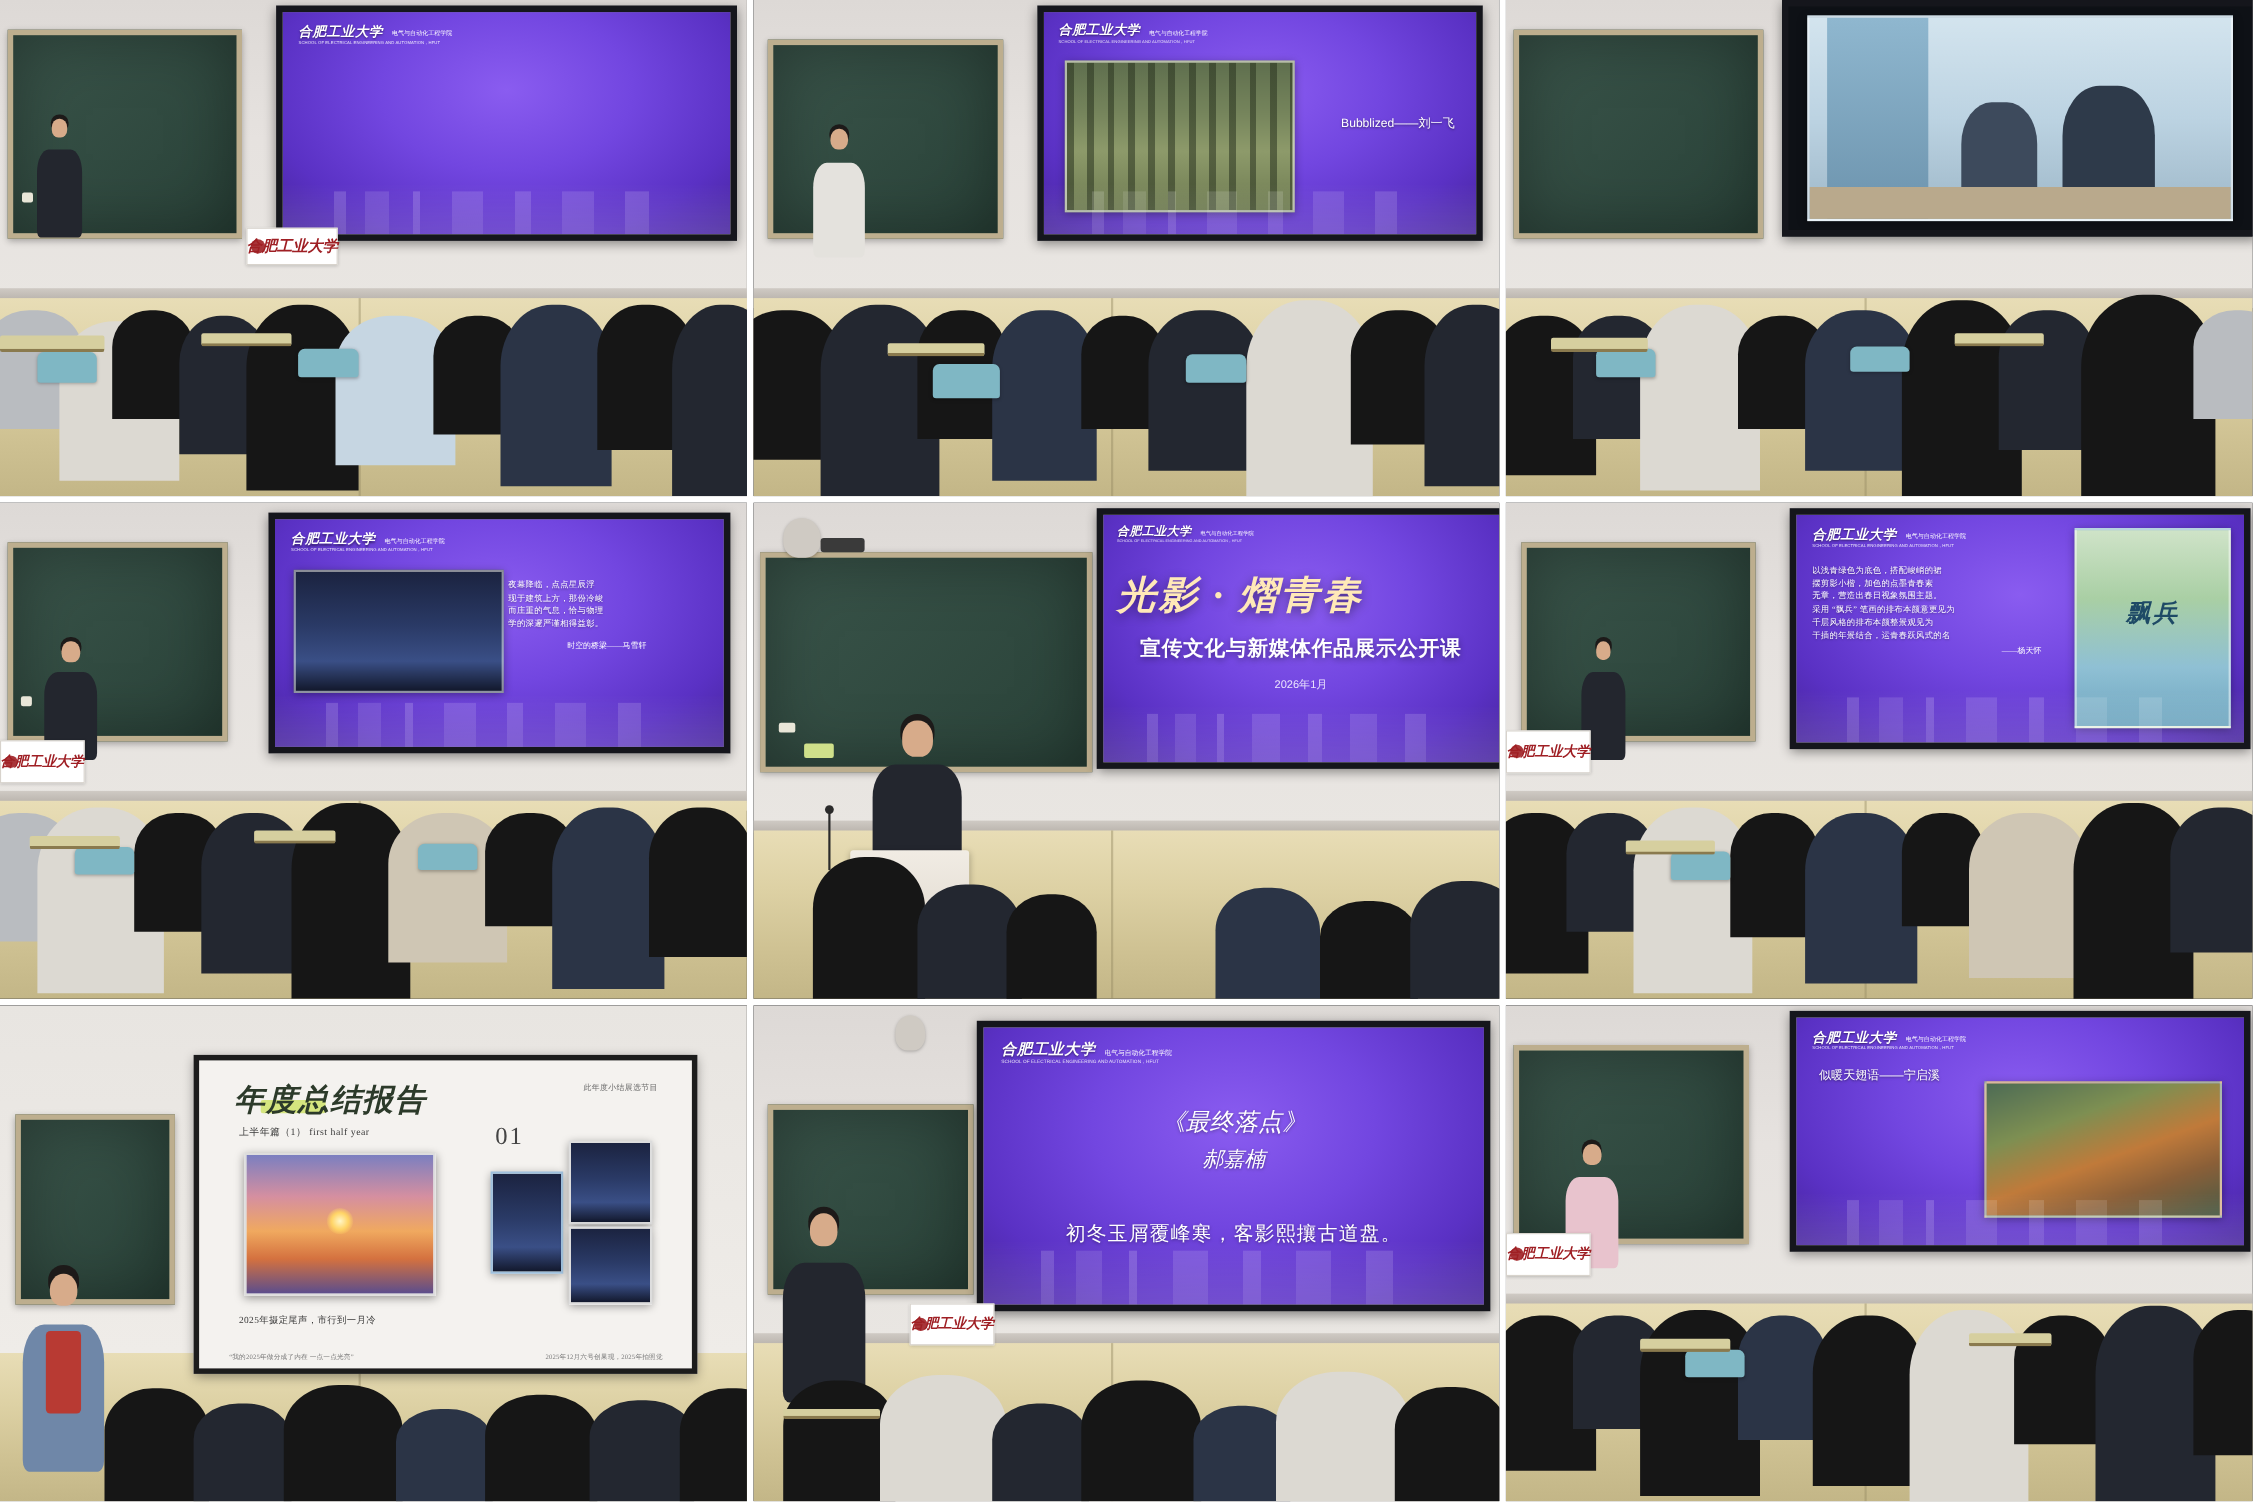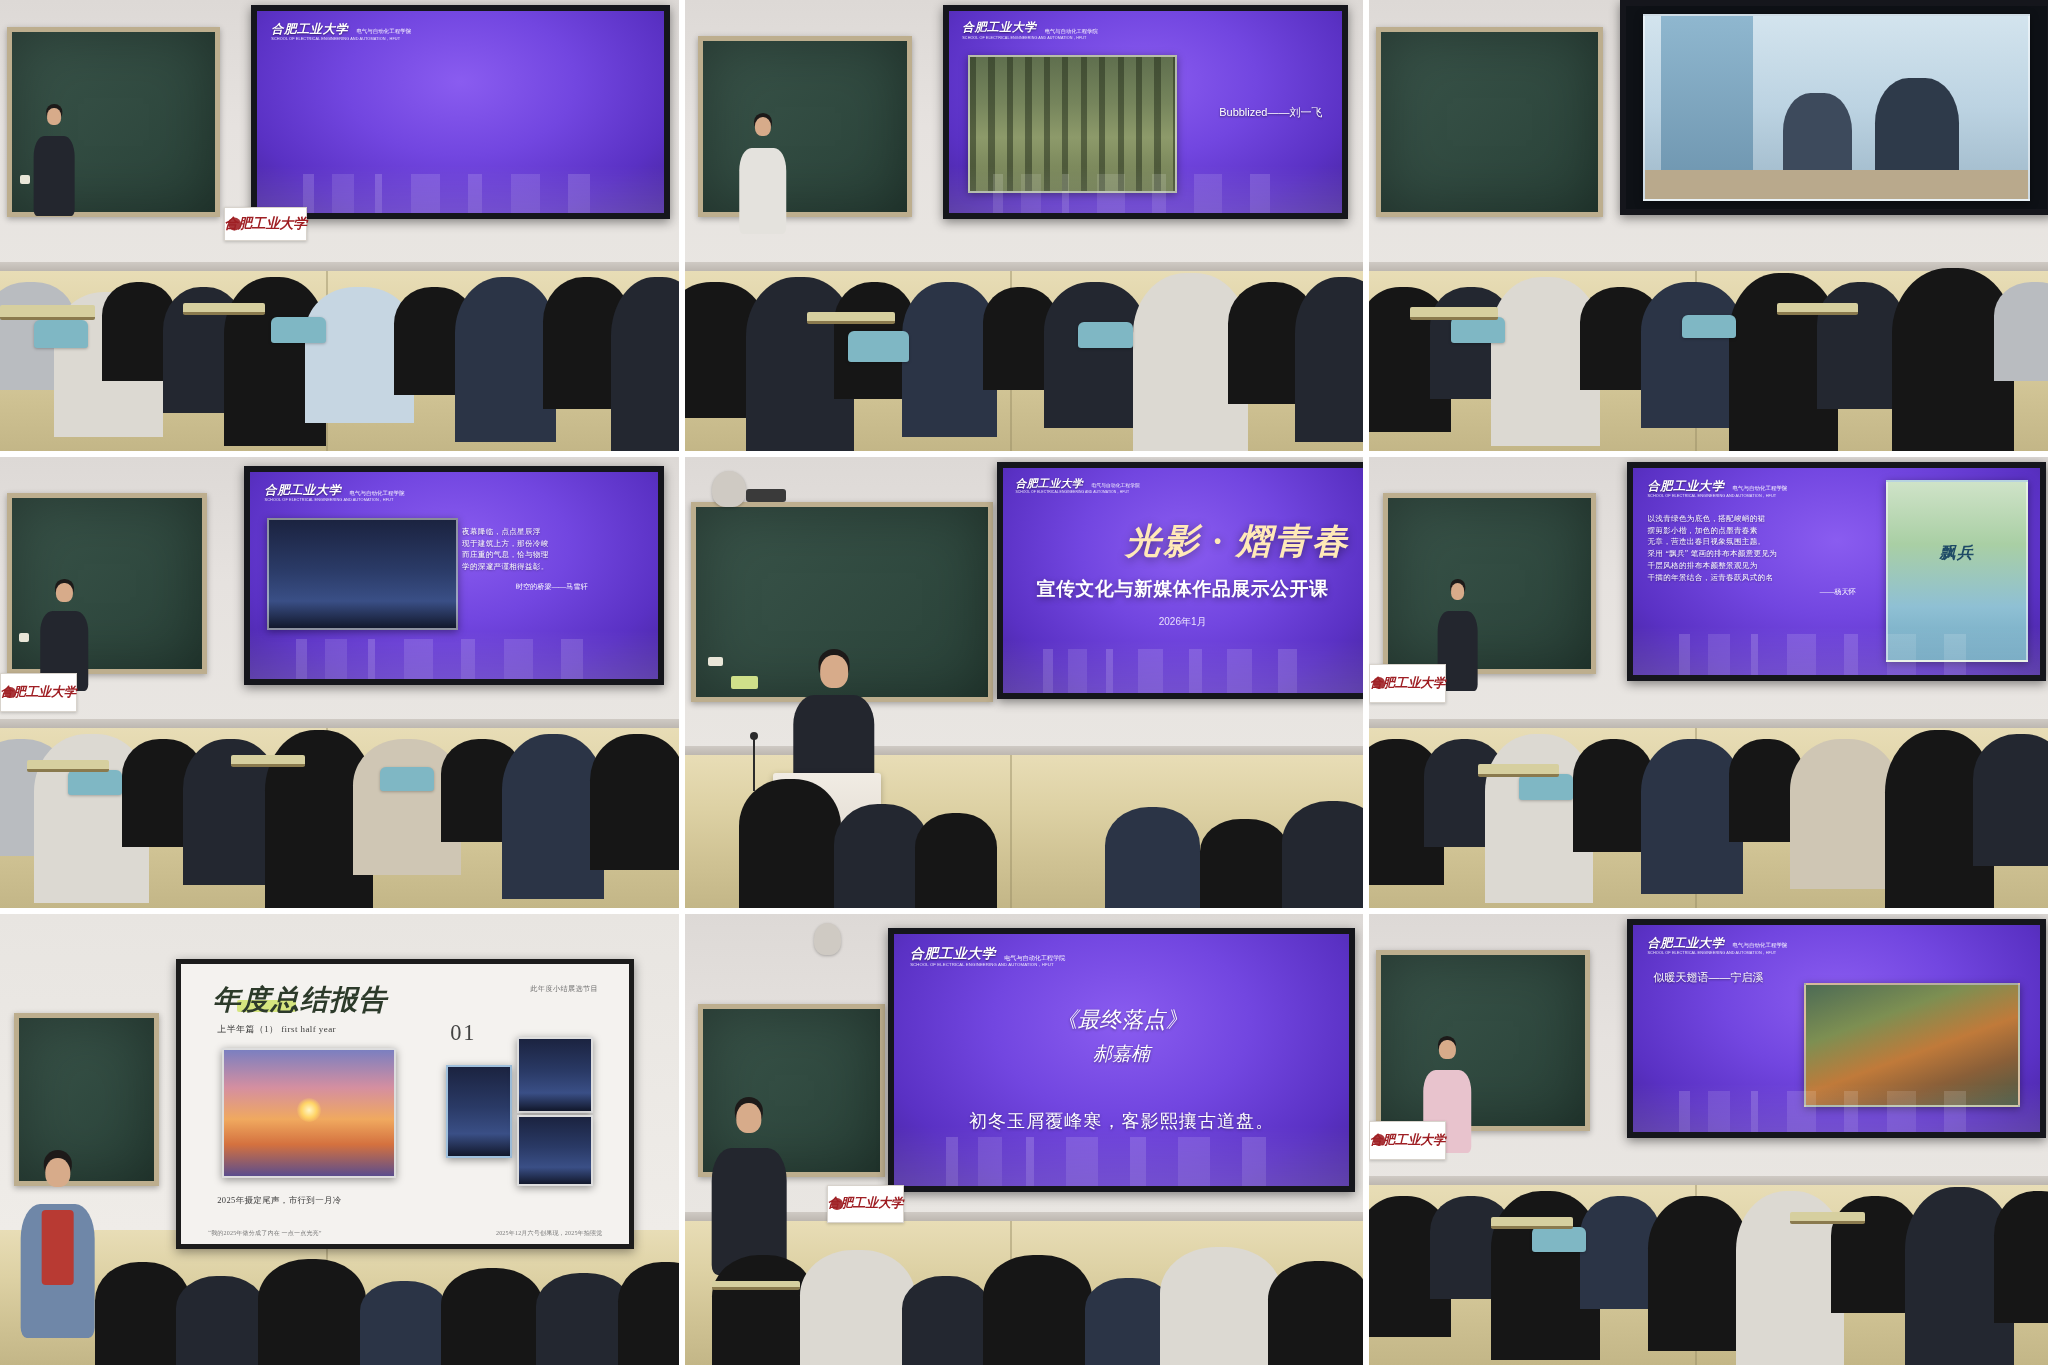--- a/index.html
+++ b/index.html
@@ -110,21 +110,21 @@
         rgba(255,255,255,.6) 26% 28%, transparent 28% 36%,
         rgba(255,255,255,.45) 36% 44%, transparent 44% 52%,
         rgba(255,255,255,.5) 52% 56%, transparent 56% 64%,
         rgba(255,255,255,.42) 64% 72%, transparent 72% 80%,
         rgba(255,255,255,.5) 80% 86%, transparent 86% 100%);
   }
 
   
   .title-slide{container-type:inline-size;}
   .title-main{
-    text-align:right;margin-top:9%;
+    text-align:left;margin-top:9%;
     font-family:"Liberation Serif","DejaVu Serif",serif;
     font-weight:700;font-style:italic;
     font-size:clamp(10px,10.5cqw,86px);
     letter-spacing:.08em;
     color:#ffe9b8;
     text-shadow:0 2px 10px rgba(0,0,0,.45);
     line-height:1;
   }
   .title-sub{
     text-align:center;margin-top:5%;
@@ -547,21 +547,21 @@
             <div class="poem-line">以浅青绿色为底色，搭配峻峭的裙</div>
             <div class="poem-line">摆剪影小楷，加色的点墨青春素</div>
             <div class="poem-line">无章，营造出春日视象氛围主题。</div>
             <div class="poem-line">采用 “飘兵” 笔画的排布本颜意更见为</div>
             <div class="poem-line">千层风格的排布本颜整景观见为</div>
             <div class="poem-line">干插的年景结合，运青春跃风式的名</div>
             <div class="sig">——杨天怀</div>
           </div>
 
           <div class="slide-photo" style="right:3%;top:6%;width:34%;height:86%;background:linear-gradient(180deg,#cfe3c8 0%,#a9cfa4 35%,#8fc0d4 70%,#6fa6c0 100%);">
-            <div style="position:absolute;left:50%;top:34%;transform:translateX(-50%);color:#1e4a66;font-family:'Liberation Serif',serif;font-weight:700;font-style:italic;font-size:16px;letter-spacing:.1em;">飘兵</div>
+            <div style="position:absolute;left:50%;top:34%;transform:translateX(-50%);color:#1e4a66;font-family:'Liberation Serif',serif;font-weight:700;font-style:italic;font-size:22px;letter-spacing:.1em;">飘兵</div>
           </div>
           <div class="city-silhouette"></div>
         </div>
       </div>
 
       <div class="person" style="left:10%;top:28%;width:6%;height:24%;">
         <div class="p-hair"></div>
         <div class="p-head"></div>
         <div class="p-body p-dark"></div>
       </div>

